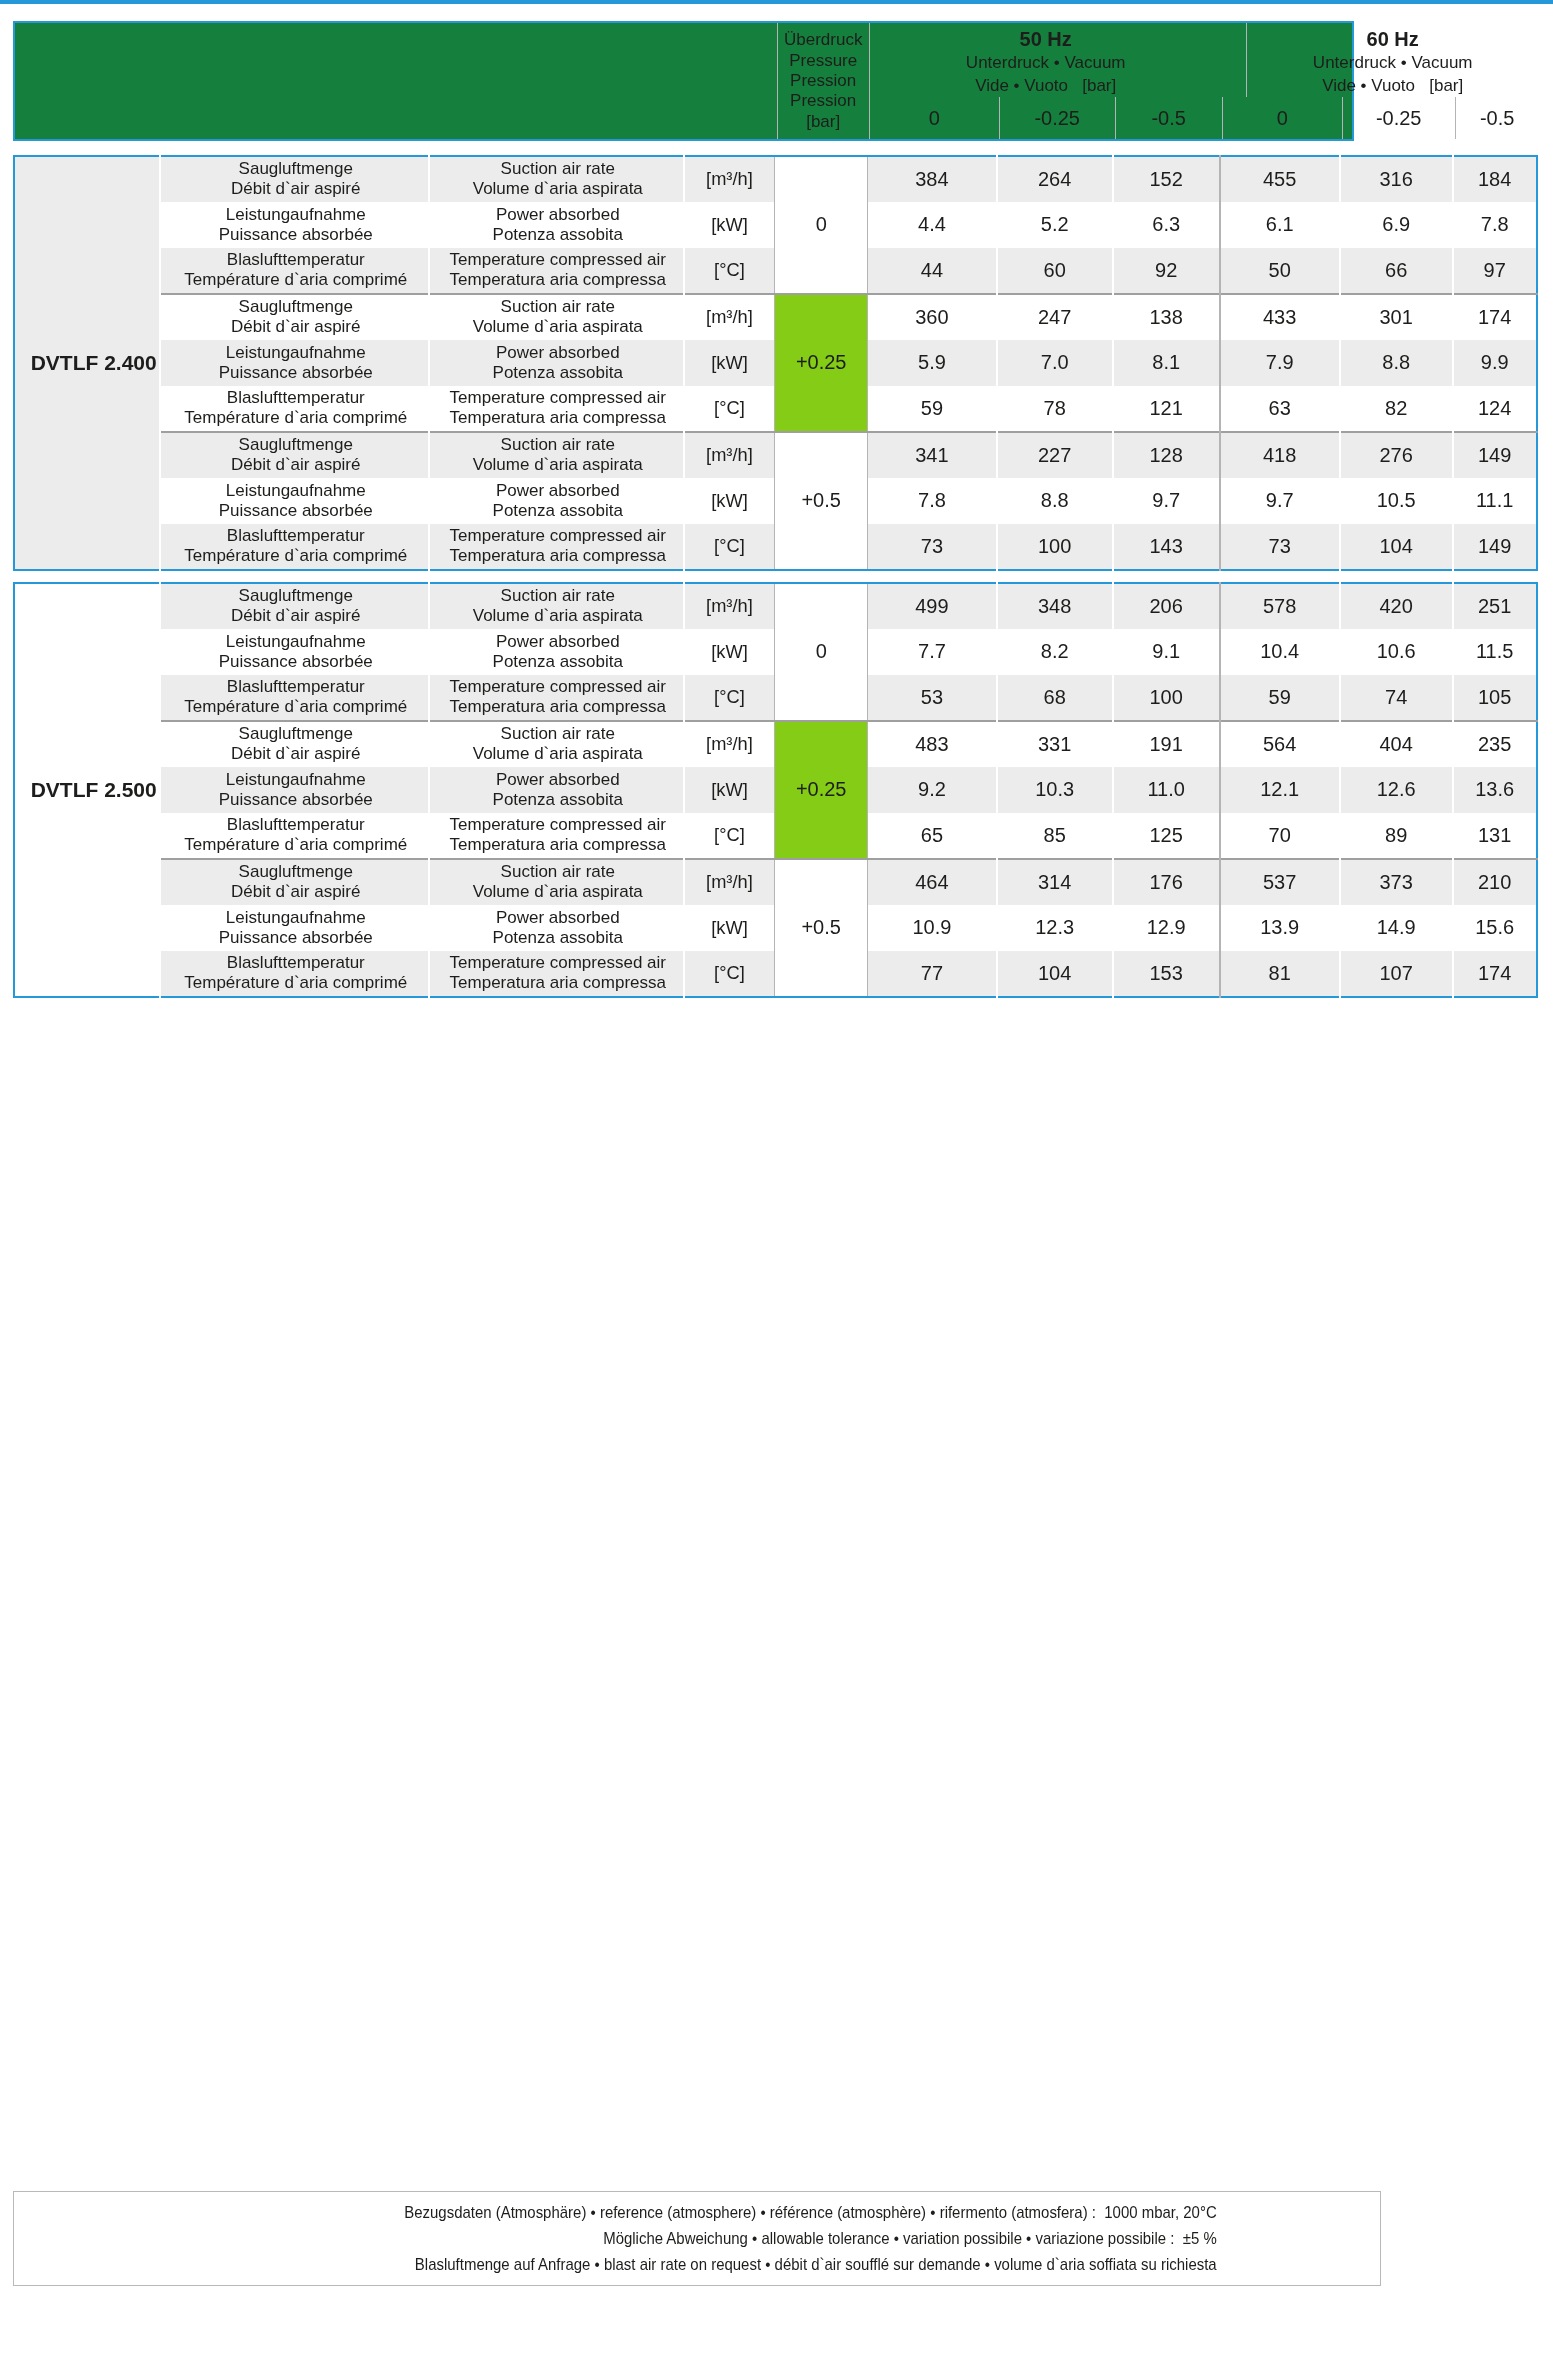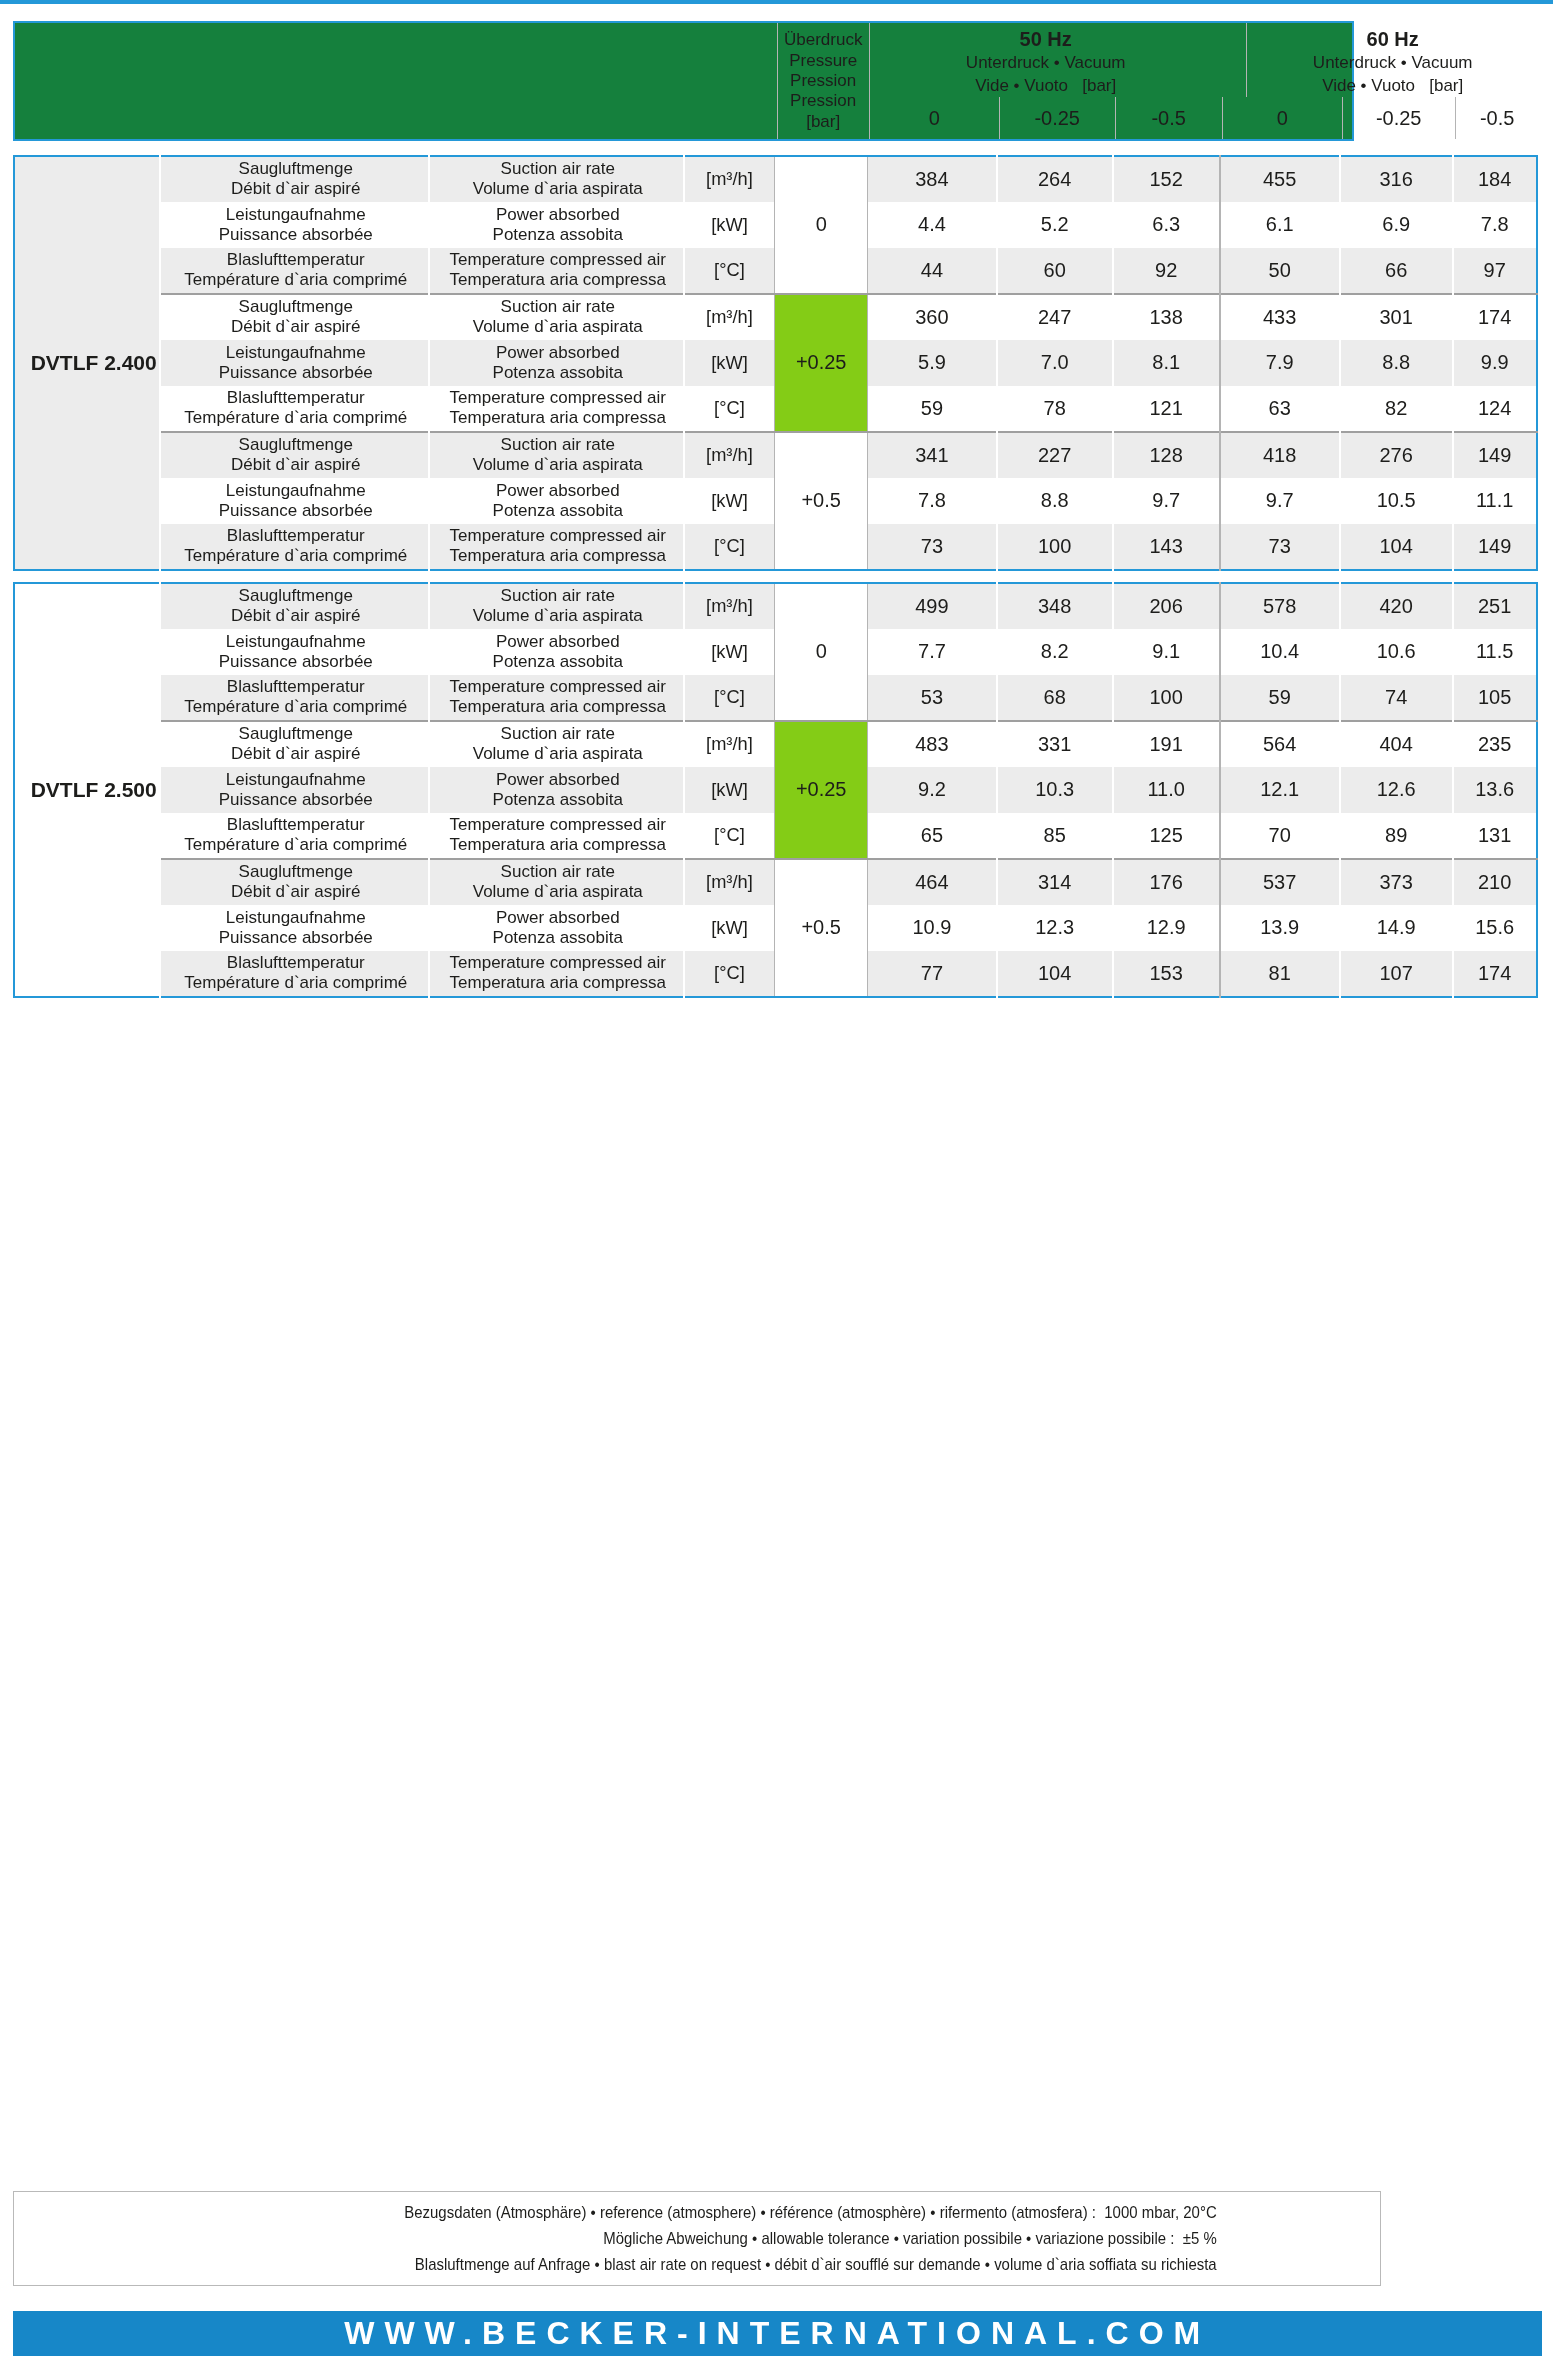--- a/index.html
+++ b/index.html
@@ -469,18 +469,15 @@
     </tr>
   </tbody>
     </table>
 
   <div class="foot">
     <div>Bezugsdaten (Atmosphäre) • reference (atmosphere) • référence (atmosphère) • rifermento (atmosfera) :  1000 mbar, 20°C</div>
     <div>Mögliche Abweichung • allowable tolerance • variation possibile • variazione possibile :  ±5 %</div>
     <div>Blasluftmenge auf Anfrage • blast air rate on request • débit d`air soufflé sur demande • volume d`aria soffiata su richiesta</div>
   </div>
 
-  <div class="banner">
-    <span>WWW.BECKER-INTERNATIONAL.COM</span>
-  </div>
 
 </div>
 
 
 </body></html>

